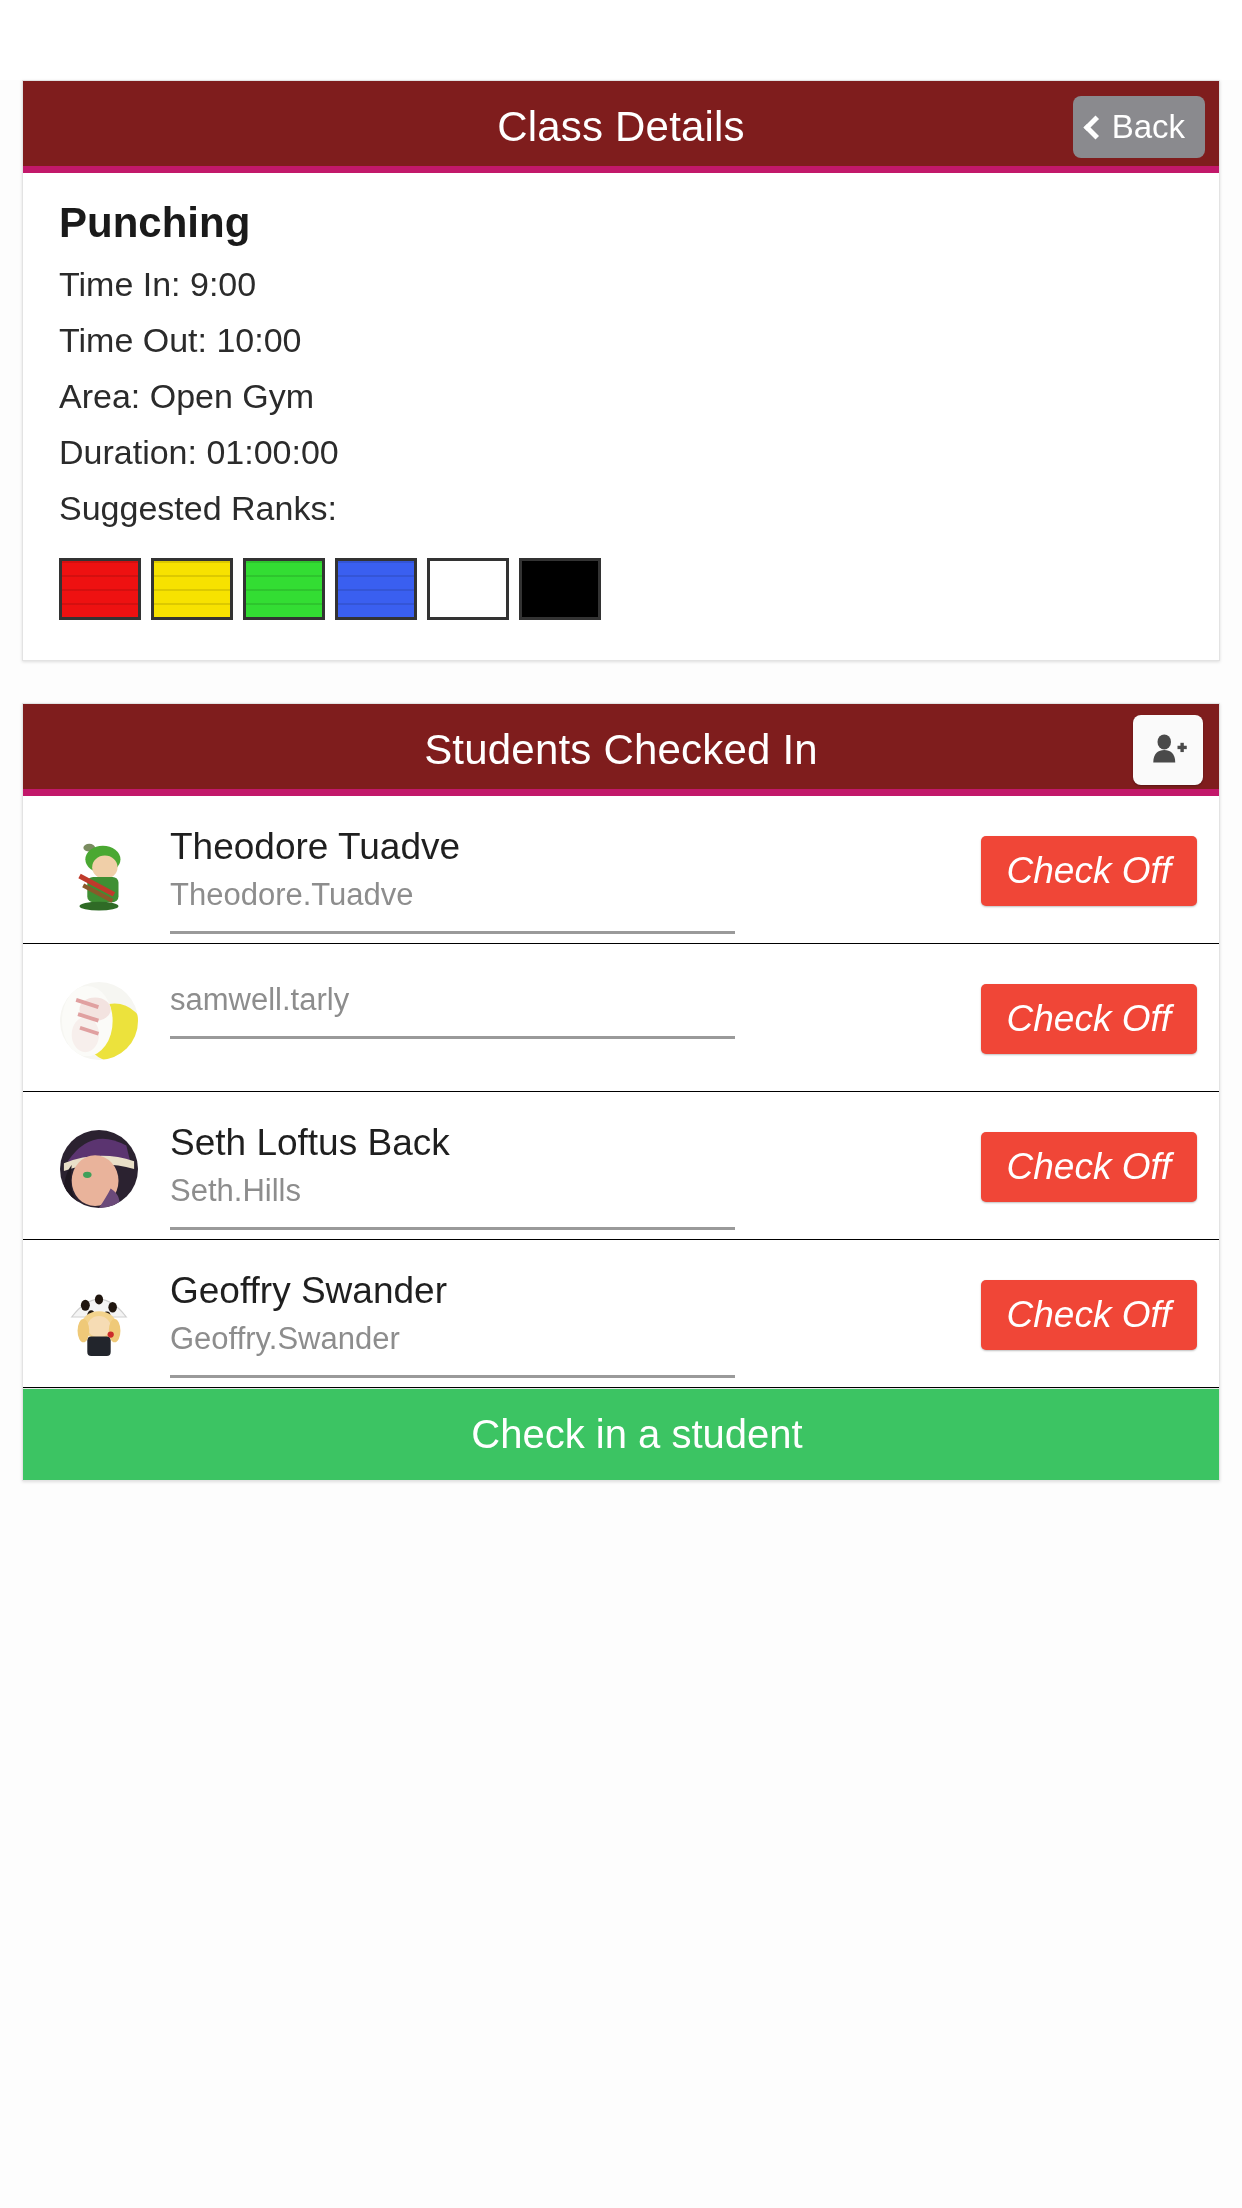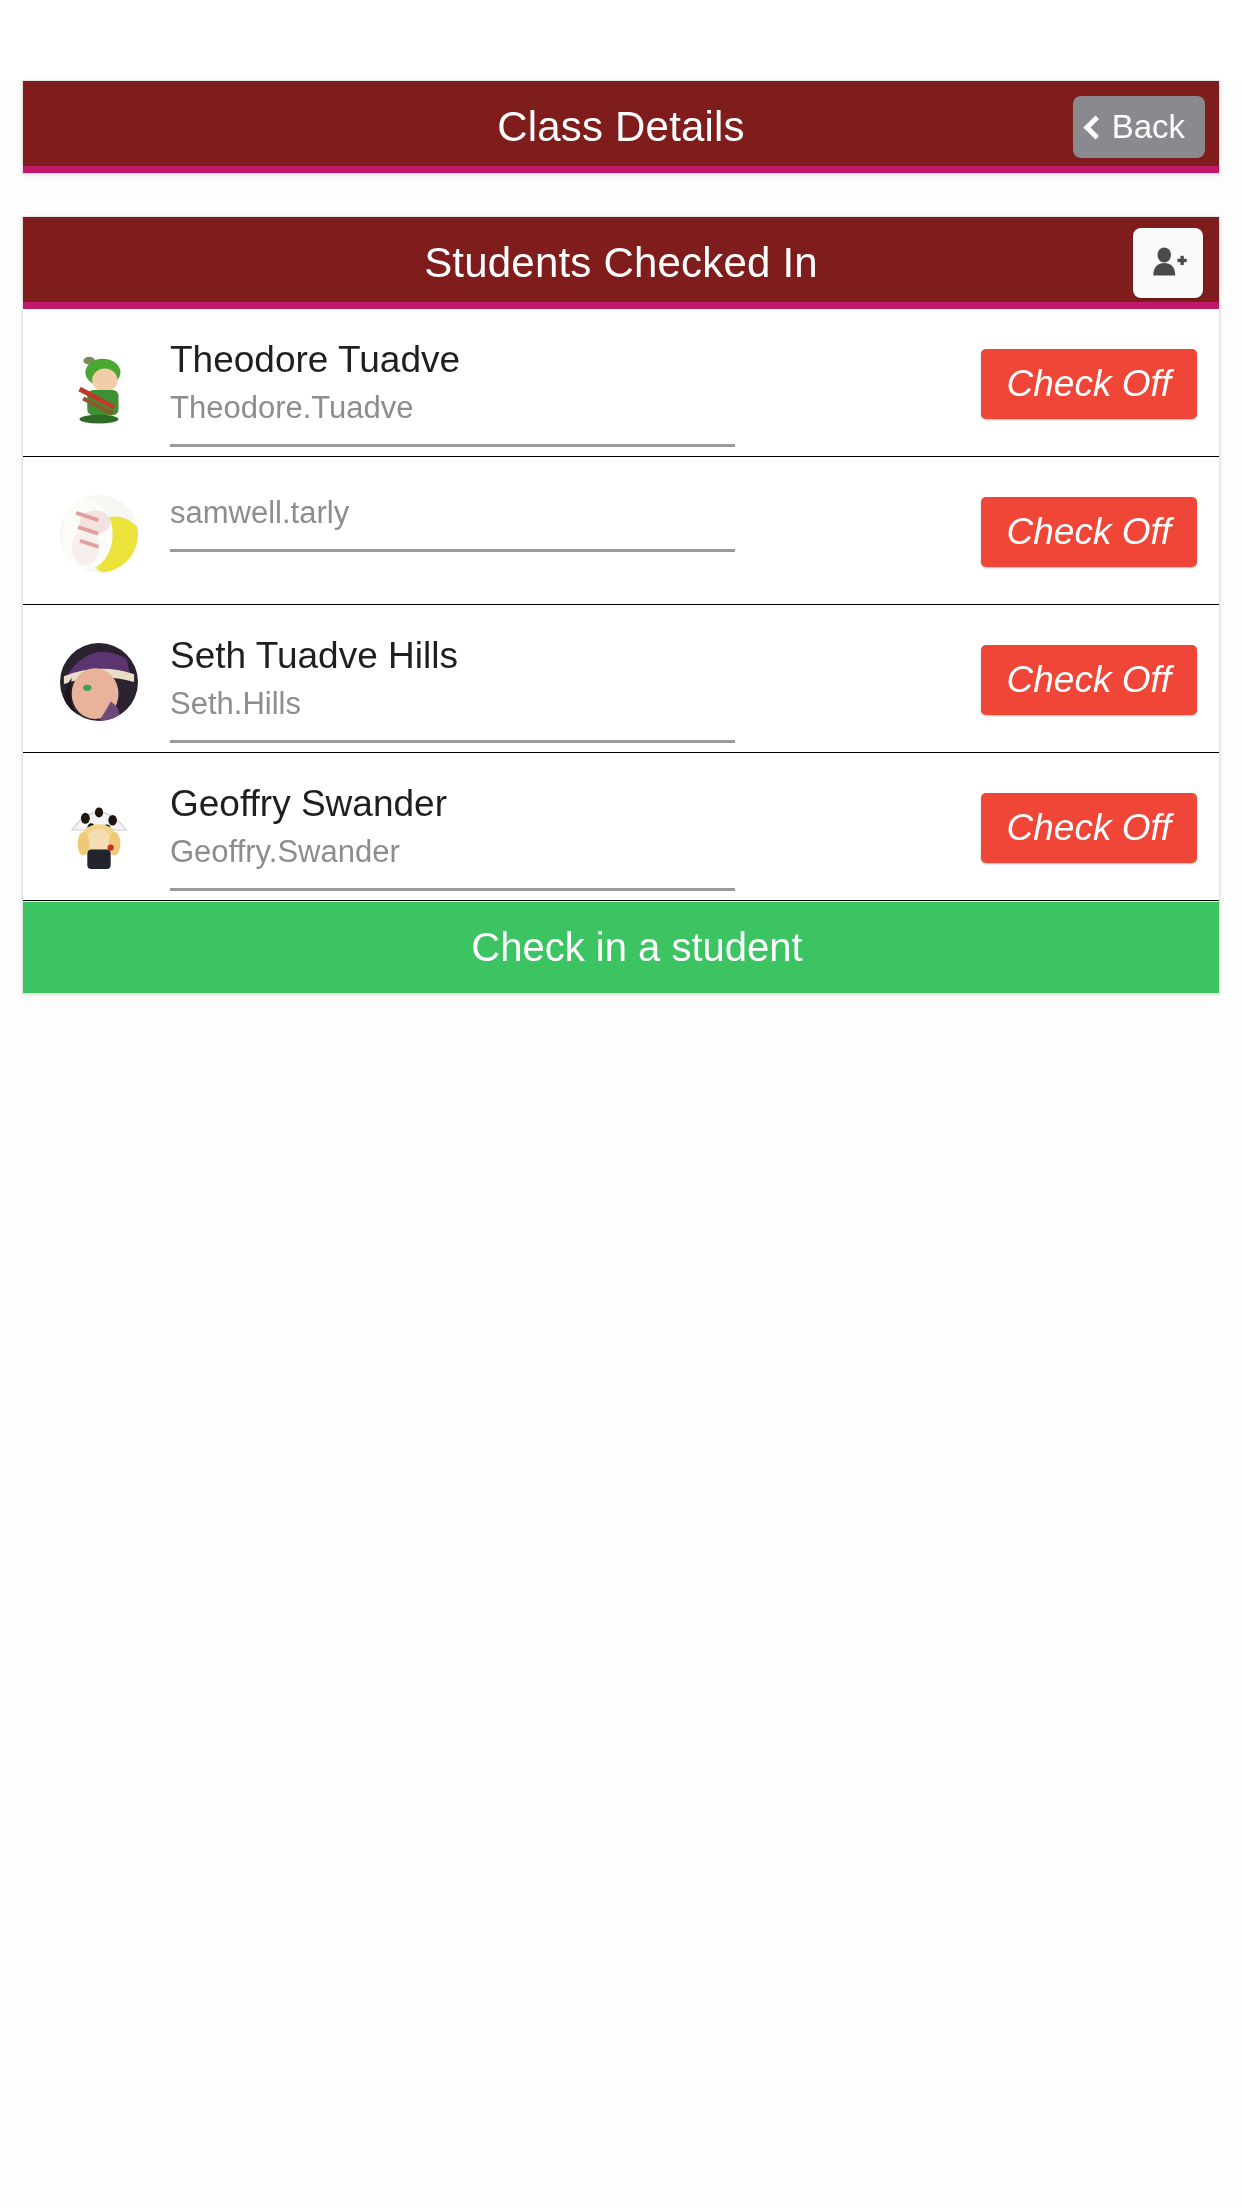--- a/index.html
+++ b/index.html
@@ -221,20 +221,42 @@
 
     <div class="titlebar">
       <span class="titlebar-text">Class Details</span>
 
       <div class="back-btn">
         <span class="back-chevron"></span>
         <span class="back-label">Back</span>
       </div>
     </div>
 
+    <div class="details-body">
+      <div class="class-name">Punching</div>
+
+      <div class="detail-row">Time In: 9:00</div>
+
+      <div class="detail-row">Time Out: 10:00</div>
+
+      <div class="detail-row">Area: Open Gym</div>
+
+      <div class="detail-row">Duration: 01:00:00</div>
+
+      <div class="detail-row">Suggested Ranks:</div>
+
+      <div class="ranks" id="ranks-container">
+          <div class="belt" style="background: rgb(238, 17, 17);"></div>
+          <div class="belt" style="background: rgb(247, 226, 0);"></div>
+          <div class="belt" style="background: rgb(51, 221, 51);"></div>
+          <div class="belt" style="background: rgb(58, 95, 240);"></div>
+          <div class="belt belt-white" style="background: rgb(255, 255, 255);"></div>
+          <div class="belt" style="background: rgb(0, 0, 0);"></div>
+        </div>
+    </div>
   </div>
 
   <div class="card students-card">
 
     <div class="titlebar">
       <span class="titlebar-text">Students Checked In</span>
 
       <div class="adduser-btn">
         <svg viewBox="0 0 32 32" width="40" height="40">
           <ellipse cx="13" cy="9.5" rx="5.4" ry="6" fill="#4a4a4a"></ellipse>
@@ -292,21 +314,21 @@
               <path d="M4 16 Q16 -2 34 8 L36 16 Z" fill="#5b3470"></path>
               <path d="M2 17 Q20 10 38 16 L38 20 Q20 15 2 21 Z" fill="#e9dfc8"></path>
               <ellipse cx="18" cy="26" rx="12" ry="13" fill="#e9b39b"></ellipse>
               <path d="M4 22 Q6 40 16 40 L4 40 Z" fill="#241a22"></path>
               <path d="M6 18 Q4 33 10 39 L2 38 Q1 24 6 18 Z" fill="#1e1720"></path>
               <ellipse cx="14" cy="23" rx="2.2" ry="1.6" fill="#3fa05a"></ellipse>
               <path d="M26 30 Q32 34 30 40 L20 40 Q24 34 26 30 Z" fill="#6b4a7a"></path>
             </svg>
           </div>
           <div class="student-texts">
-            <div class="student-name">Seth Tuadve Hills</div>
+            <div class="student-name">Seth Loftus Back</div>
             <div class="student-handle">Seth.Hills</div>
             <div class="student-underline"></div>
           </div>
           <div class="checkoff-btn">Check Off</div>
         </div>
         <div class="student-row">
           <div class="avatar square">
             <svg viewBox="0 0 40 40">
               <rect width="40" height="40" fill="#ffffff"></rect>
               <path d="M6 20 Q20 2 34 20 Z" fill="#f4f4f4" stroke="#cfcfcf" stroke-width="0.6"></path>

